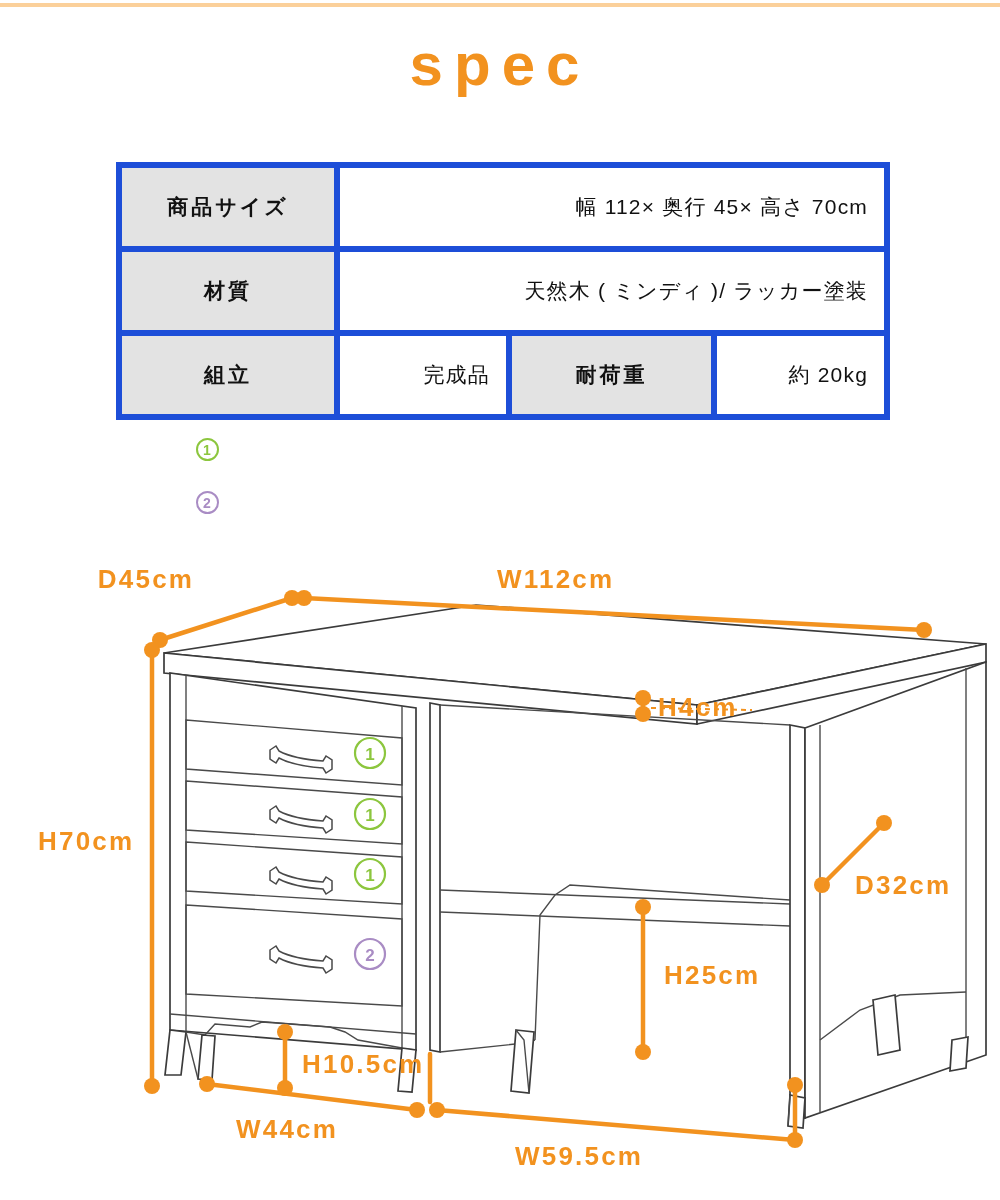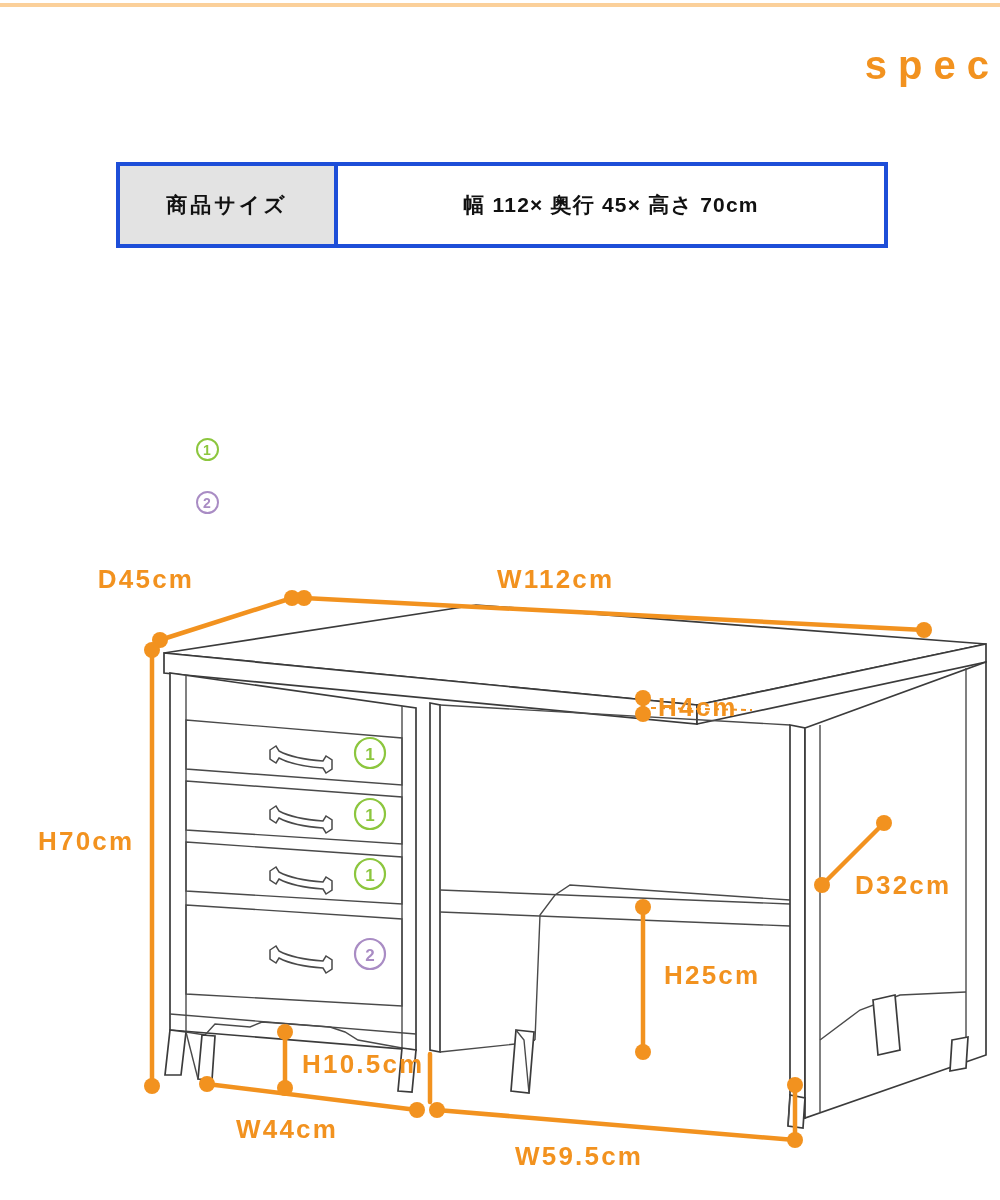--- a/index.html
+++ b/index.html
@@ -25,57 +25,58 @@
     height: 4px;
     background: #fbd09a;
   }
 
   
   #spec-title {
     position: absolute;
     left: 0;
     top: 34px;
     width: 1000px;
-    text-align: right;
-    font-size: 40px;
+    text-align: center;
+    font-size: 60px;
     font-weight: bold;
     letter-spacing: 11px;
     color: #f2921f;
     line-height: 62px;
   }
 
   
   #spec-table {
     position: absolute;
     left: 116px;
     top: 162px;
     width: 768px;
     border-collapse: collapse;
     table-layout: fixed;
   }
   #spec-table td {
-    border: 4px solid #1d4ed8;
+    border: 6px solid #1d4ed8;
     height: 78px;
     text-align: center;
     vertical-align: middle;
     font-size: 21px;
     color: #111111;
     letter-spacing: 1.5px;
     padding: 0 16px;
     margin-left: 33px;
   }
   #spec-table td.hd {
     background: #e3e3e3;
     font-weight: bold;
     letter-spacing: 3px;
   }
   #spec-table td.val {
     background: #ffffff;
-    font-weight: bold;
+    font-weight: normal;
     letter-spacing: 1.2px;
+    text-align: right;
   }
 
   
   .note-row {
     position: absolute;
     display: flex;
     align-items: center;
     font-size: 21px;
     font-weight: bold;
     letter-spacing: 1.4px;
@@ -141,20 +142,30 @@
     <col style="width:218px">
       <col style="width:172px">
     <col style="width:205px">
       <col style="width:173px">
   </colgroup>
   <tbody>
     <tr>
       <td class="hd">商品サイズ</td>
       <td class="val" colspan="3">幅 112× 奥行 45× 高さ 70cm</td>
     </tr>
+    <tr>
+      <td class="hd">材質</td>
+      <td class="val" colspan="3">天然木 ( ミンディ )/ ラッカー塗装</td>
+    </tr>
+    <tr>
+      <td class="hd">組立</td>
+      <td class="val">完成品</td>
+      <td class="hd">耐荷重</td>
+      <td class="val">約 20kg</td>
+    </tr>
   </tbody>
 </table>
 
 <div class="note-row" id="note-1">
   <span class="note-badge">1</span>
 </div>
 <div class="note-row" id="note-2">
   <span class="note-badge">2</span>
 </div>
 

